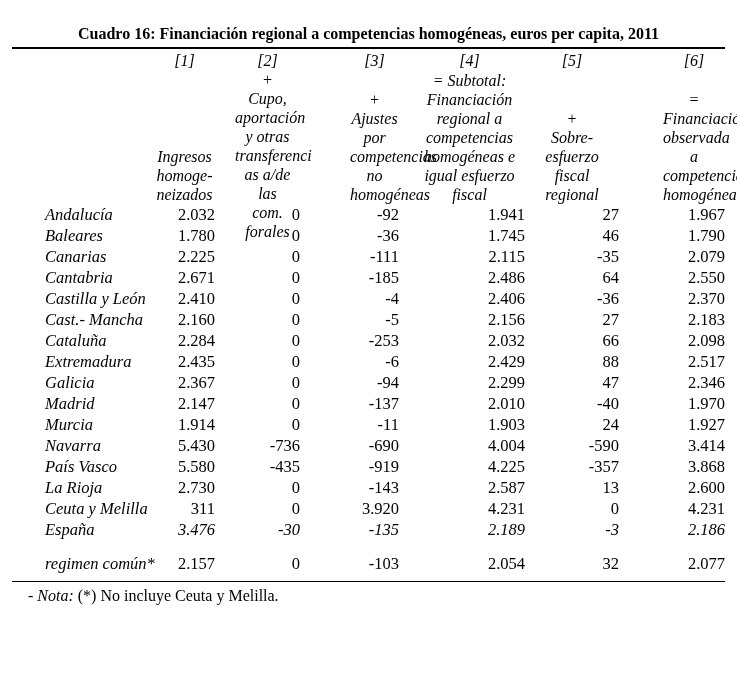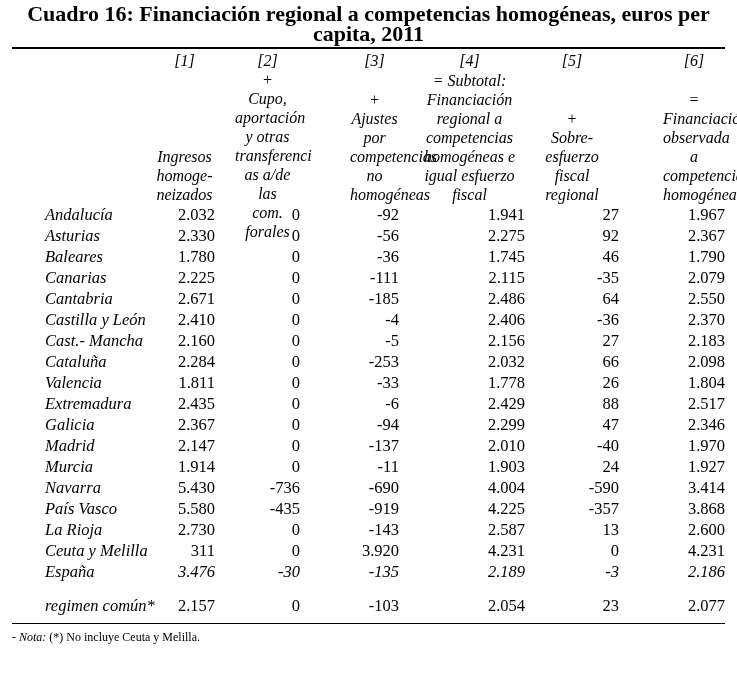--- a/index.html
+++ b/index.html
@@ -1,18 +1,18 @@
 <!DOCTYPE html>
 <html><head>
 <meta charset="utf-8">
 <style>
   html,body{margin:0;padding:0;background:#ffffff;color:#000000;
     font-family:"Liberation Serif", serif;}
   .page{position:relative;width:737px;height:695px;background:#fff;overflow:hidden;}
-  .title{padding-top:4px;text-align:center;font-weight:bold;font-size:22px;line-height:20px;}
+  .title{padding-top:24px;text-align:center;font-weight:bold;font-size:16px;line-height:20px;}
   .table-wrap{position:absolute;left:12px;top:47px;width:713px;}
   .top-rule{border:none;border-top:2px solid #000;margin:0 0 0 0;width:713px;}
   table{border-collapse:collapse;table-layout:fixed;width:713px;font-size:16.5px;}
   col.c-region{width:142px;}
   col.c1{width:61px;} col.c2{width:85px;} col.c3{width:99px;}
   col.c4{width:126px;} col.c5{width:94px;} col.c6{width:106px;}
   thead th{vertical-align:top;font-weight:normal;font-style:italic;font-size:16px;
     padding:0;height:155px;}
   .hcell{display:flex;flex-direction:column;justify-content:space-between;
     height:153px;padding-top:2px;}
@@ -21,21 +21,21 @@
   th.hc2 .hcell{padding-left:20px;}
   th.hc3 .hcell{padding-left:50px;}
   th.hc4 .hcell{padding-left:15px;}
   th.hc6 .hcell{padding-left:44px;}
   tbody td{padding:0;height:21px;line-height:21px;white-space:nowrap;overflow:visible;}
   td.region{font-style:italic;padding-left:33px;text-align:left;}
   td.num{text-align:right;}
   tr.italic-row td{font-style:italic;}
   tr.spacer td{height:13px;line-height:13px;}
   .bottom-rule{border:none;border-top:1.5px solid #000;margin:7px 0 0 0;width:713px;}
-  .note{margin:4px 0 0 0;font-size:12px;line-height:19px;}
+  .note{margin:4px 0 0 16px;font-size:16px;line-height:19px;}
   .note .nlabel{font-style:italic;}
 </style>
 </head>
 <body>
 
 <div class="page">
   <div class="title">Cuadro 16: Financiación regional a competencias homogéneas, euros per capita, 2011</div>
 
   <div class="table-wrap">
     <hr class="top-rule">
@@ -120,29 +120,20 @@
           <tr>
             <td class="region">Andalucía</td>
             <td class="num">2.032</td>
             <td class="num">0</td>
             <td class="num">-92</td>
             <td class="num">1.941</td>
             <td class="num">27</td>
             <td class="num">1.967</td>
           </tr>
           <tr>
-            <td class="region">Asturias</td>
-            <td class="num">2.330</td>
-            <td class="num">0</td>
-            <td class="num">-56</td>
-            <td class="num">2.275</td>
-            <td class="num">92</td>
-            <td class="num">2.367</td>
-          </tr>
-          <tr>
             <td class="region">Baleares</td>
             <td class="num">1.780</td>
             <td class="num">0</td>
             <td class="num">-36</td>
             <td class="num">1.745</td>
             <td class="num">46</td>
             <td class="num">1.790</td>
           </tr>
           <tr>
             <td class="region">Canarias</td>
@@ -181,29 +172,20 @@
             <td class="num">2.183</td>
           </tr>
           <tr>
             <td class="region">Cataluña</td>
             <td class="num">2.284</td>
             <td class="num">0</td>
             <td class="num">-253</td>
             <td class="num">2.032</td>
             <td class="num">66</td>
             <td class="num">2.098</td>
-          </tr>
-          <tr>
-            <td class="region">Valencia</td>
-            <td class="num">1.811</td>
-            <td class="num">0</td>
-            <td class="num">-33</td>
-            <td class="num">1.778</td>
-            <td class="num">26</td>
-            <td class="num">1.804</td>
           </tr>
           <tr>
             <td class="region">Extremadura</td>
             <td class="num">2.435</td>
             <td class="num">0</td>
             <td class="num">-6</td>
             <td class="num">2.429</td>
             <td class="num">88</td>
             <td class="num">2.517</td>
           </tr>
@@ -281,21 +263,21 @@
           </tr>
           <tr class="spacer">
             <td colspan="7"></td>
           </tr>
           <tr>
             <td class="region">regimen común*</td>
             <td class="num">2.157</td>
             <td class="num">0</td>
             <td class="num">-103</td>
             <td class="num">2.054</td>
-            <td class="num">23</td>
+            <td class="num">32</td>
             <td class="num">2.077</td>
           </tr>
         </tbody>
     </table>
     <hr class="bottom-rule">
     <div class="note"><span>- </span><span class="nlabel">Nota:</span><span> (*) No incluye Ceuta y Melilla.</span></div>
   </div>
 </div>
 
 </body></html>

